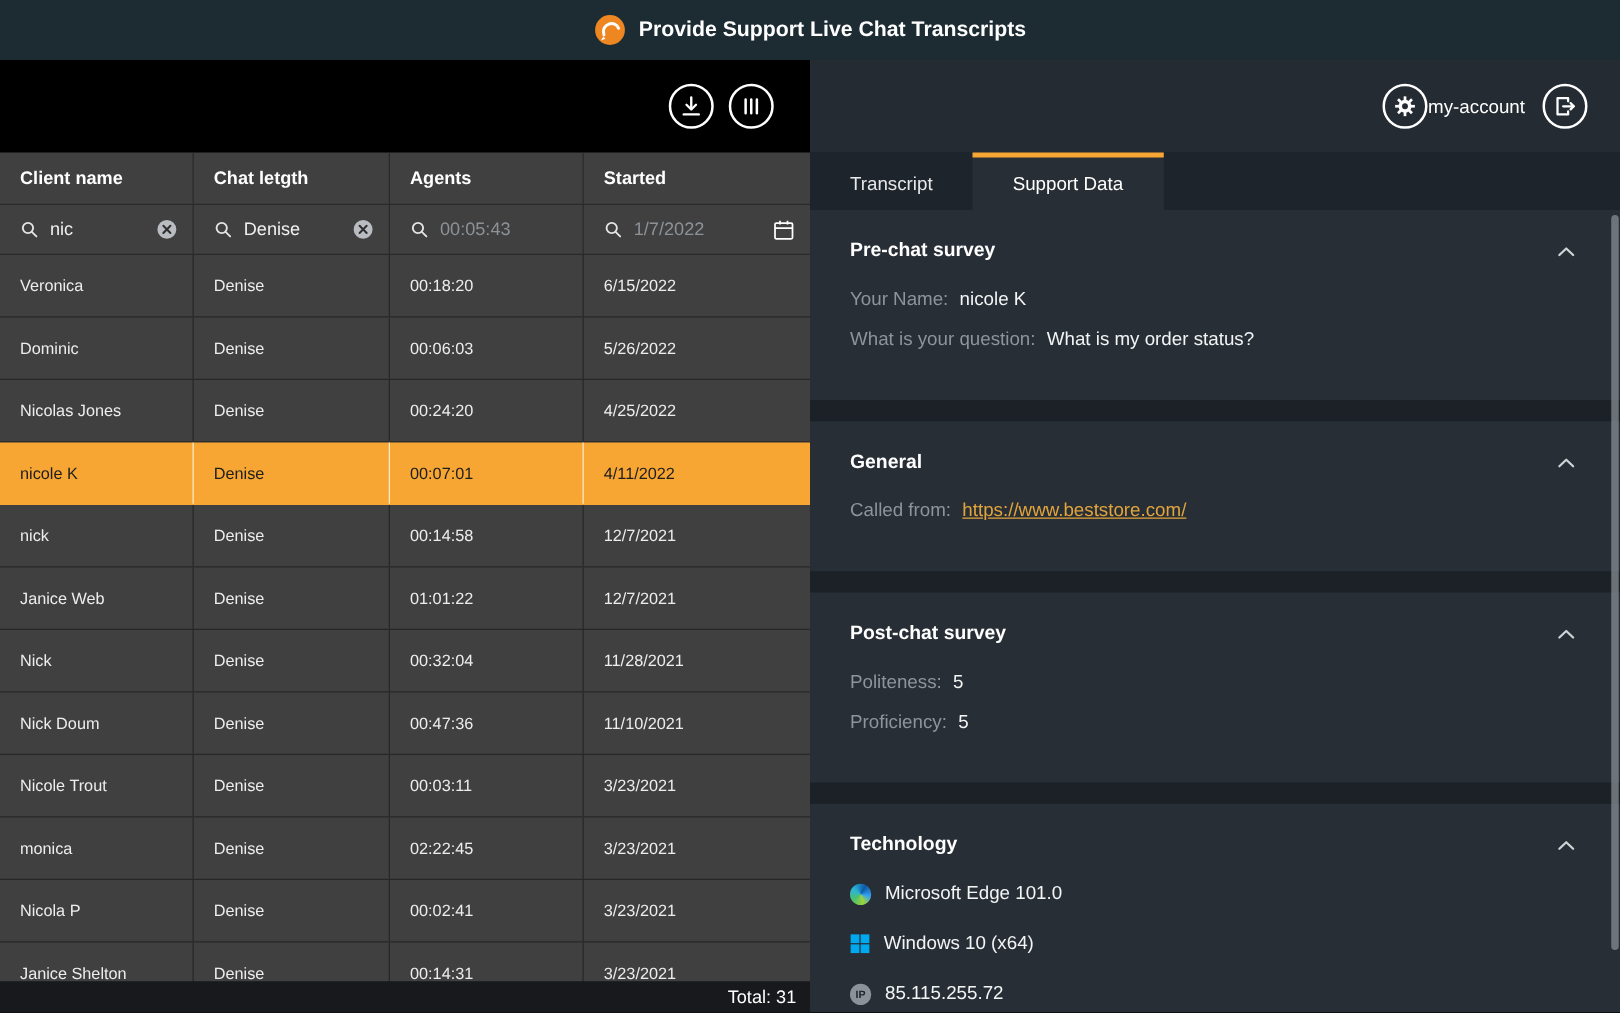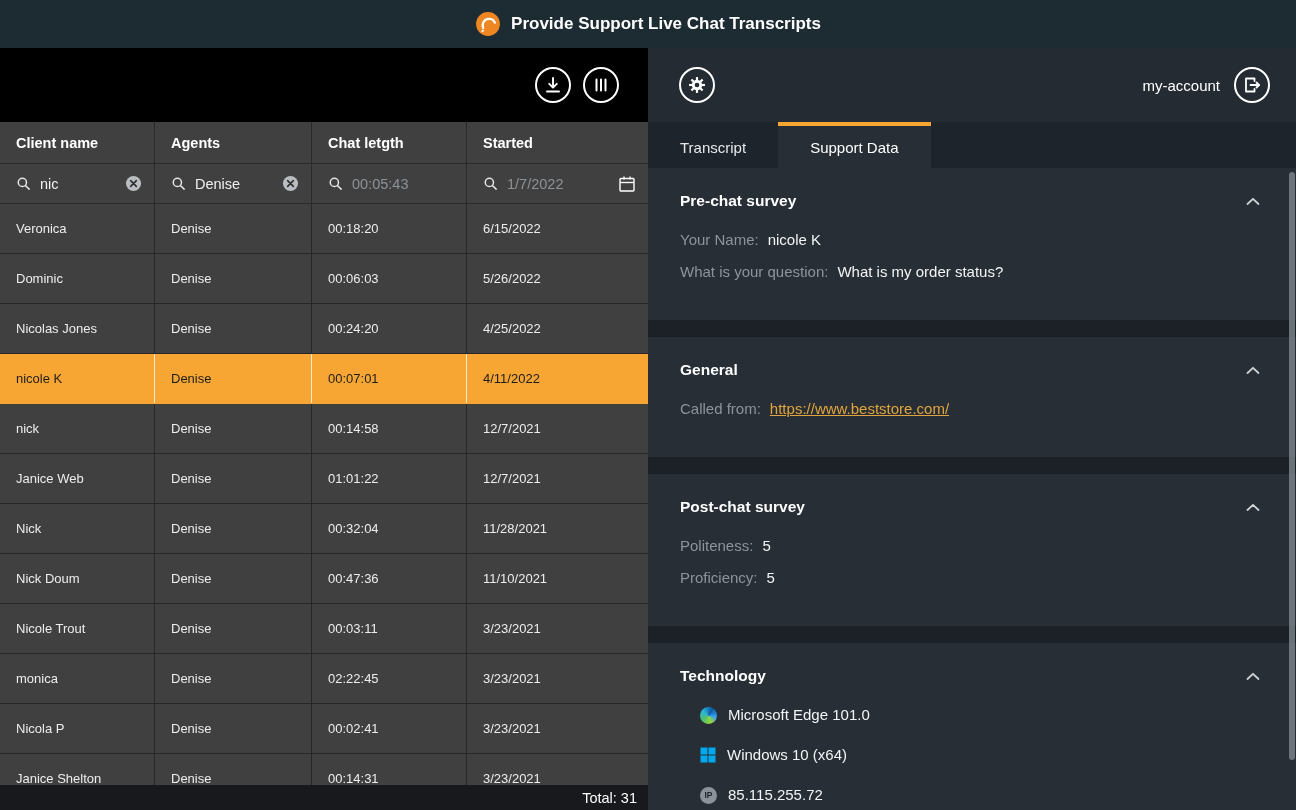--- a/index.html
+++ b/index.html
@@ -39,37 +39,37 @@
   .grid-row{height:50px;border-bottom:1px solid #272727;cursor:pointer;}
   .grid-row .cell{display:flex;align-items:center;padding-left:16px;color:#ededed;font-size:13px;border-right:1px solid #272727;overflow:hidden;white-space:nowrap;}
   .grid-row .cell:last-child{border-right:none;}
   .grid-row.selected{background:#f7a633;border-bottom-color:#f7a633;}
   .grid-row.selected .cell{color:#1d1d1d;border-right-color:rgba(255,255,255,0.75);}
 
   .total-bar{position:absolute;left:0;right:0;bottom:0;height:25px;background:#17191c;display:flex;align-items:center;justify-content:flex-end;padding-right:11px;color:#fff;font-size:14.5px;}
 
   
   .right{flex:1;background:#1b2126;position:relative;display:flex;flex-direction:column;overflow:hidden;}
-  .right-toolbar{height:74px;background:#242b32;display:flex;align-items:center;justify-content:space-between;padding:0 26px 0 31px;flex:none;}
+  .right-toolbar{height:74px;background:#242b32;display:flex;align-items:center;justify-content:flex-end;padding:0 26px 0 31px;flex:none;}
   .account{display:flex;align-items:center;gap:14px;color:#fff;font-size:15px;}
   .tabs{height:46px;background:#1e242b;display:flex;flex:none;}
   .tab{padding:0 32px;display:flex;align-items:center;color:#e6e8ea;font-size:15px;border-top:4px solid transparent;cursor:pointer;}
   .tab.active{background:#272e35;border-top-color:#f7a633;color:#fff;}
 
   .content{flex:1;overflow:hidden;background:#1b2126;}
   .section{background:#272e35;margin-bottom:17px;padding:24px 36px 26px 32px;}
   .sec-head{display:flex;justify-content:space-between;align-items:center;margin-bottom:20px;}
   .sec-title{color:#fff;font-weight:bold;font-size:15.5px;}
   .chev{color:#cfd3d6;width:14px;height:9px;cursor:pointer;display:flex;}
   .chev svg{width:14px;height:9px;}
   .field{display:flex;gap:9px;margin-bottom:13px;font-size:15px;align-items:baseline;line-height:19px;}
   .field .lbl{color:#8d949b;}
   .field .val{color:#f2f4f5;}
   .field .val.link{color:#e2a43c;text-decoration:underline;cursor:pointer;text-align:right;}
-  .tech-row{display:flex;align-items:center;gap:11px;margin-bottom:20px;font-size:15px;color:#f2f4f5;line-height:20px;margin-left:20px;}
+  .tech-row{display:flex;align-items:center;gap:11px;margin-bottom:20px;font-size:15px;color:#f2f4f5;line-height:20px;}
   .edge-ic{width:17px;height:17px;border-radius:50%;flex:none;background:conic-gradient(from 160deg,#9bd53a,#4ec16e 70deg,#2bb3d8 150deg,#0c59a4 230deg,#35a1f4 300deg,#9bd53a);}
   .win-ic{width:16px;height:16px;flex:none;display:flex;}
   .win-ic svg{width:16px;height:16px;}
   .ip-ic{width:17px;height:17px;border-radius:50%;background:#8b9299;color:#20262c;font-size:8.5px;font-weight:bold;display:flex;align-items:center;justify-content:center;flex:none;}
 
   .scroll-thumb{position:absolute;right:1px;top:124px;width:6px;height:588px;background:#858c93;opacity:.75;border-radius:3px;}
 </style>
 </head>
 <body>
 
@@ -97,22 +97,22 @@
             </svg>
           </button>
         <button class="icon-btn" id="btn-columns">
             <svg viewBox="0 0 20 20" fill="none" stroke="currentColor" stroke-width="2" stroke-linecap="round">
               <path d="M5.5 4.5v11M10 4.5v11M14.5 4.5v11"></path>
             </svg>
           </button>
       </div>
       <div class="grid-head" id="grid-head">
           <div class="cell">Client name</div>
+          <div class="cell">Chat letgth</div>
           <div class="cell">Agents</div>
-          <div class="cell">Chat letgth</div>
           <div class="cell">Started</div>
         </div>
       <div class="grid-filter" id="grid-filter">
           <div class="filter-cell">
             <span class="search-ic">
               <svg viewBox="0 0 16 16" fill="none" stroke="currentColor" stroke-width="1.6" stroke-linecap="round">
                 <circle cx="6.8" cy="6.8" r="4.4"></circle>
                 <line x1="10.3" y1="10.3" x2="14" y2="14"></line>
               </svg>
             </span>

